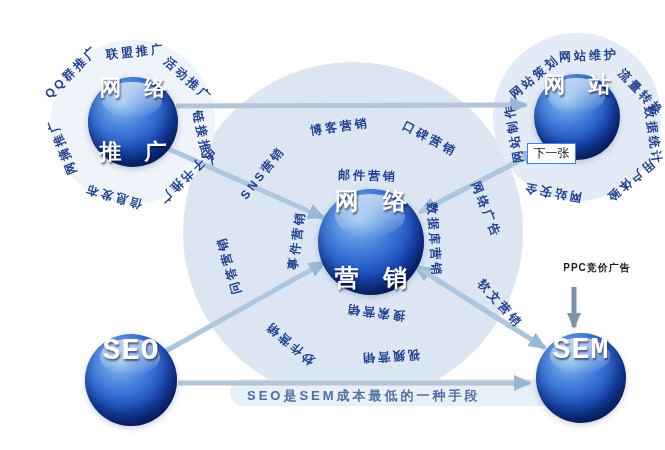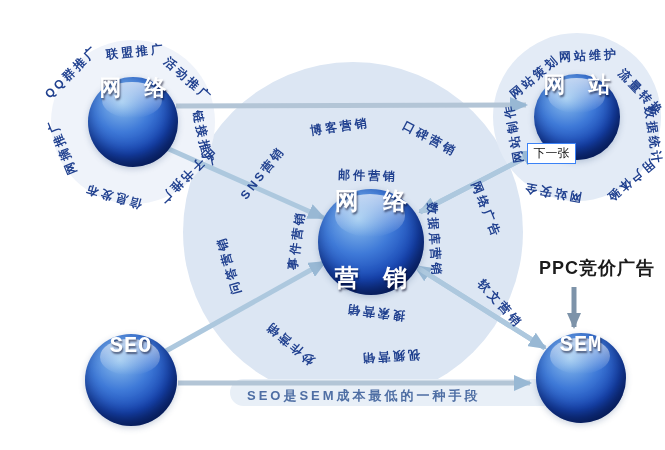--- a/index.html
+++ b/index.html
@@ -49,27 +49,27 @@
   .sphere::before{content:"";position:absolute;left:16%;top:5%;width:66%;height:40%;border-radius:50%;
           background:linear-gradient(rgba(255,255,255,.65),rgba(255,255,255,0));}
   #sphere-promotion{left:88px;top:77px;width:90px;height:90px;}
   #sphere-operation{left:534px;top:74px;width:86px;height:86px;}
   #sphere-center{left:318px;top:189px;width:106px;height:106px;}
   #sphere-seo{left:85px;top:334px;width:92px;height:92px;}
   #sphere-sem{left:536px;top:333px;width:90px;height:90px;}
   .node-line{position:relative;font-size:22px;line-height:1.2;word-spacing:10px;
              text-shadow:1px 2px 2px rgba(0,0,30,.55);white-space:pre;}
   #sphere-center .node-line{font-size:24px;}
-  .latin-label{position:relative;font-size:22px;letter-spacing:1px;
+  .latin-label{position:relative;font-size:30px;letter-spacing:1px;
                text-shadow:1px 2px 2px rgba(0,0,30,.55);}
   
   #next-box{position:absolute;left:527px;top:143px;width:47px;height:19px;background:#fff;
             border:1px solid #3b82f6;z-index:6;font-size:12px;color:#111;display:flex;
             align-items:center;justify-content:center;cursor:pointer;}
-  #ppc-label{position:absolute;left:597px;top:268px;transform:translate(-50%,-50%);font-size:18px;
+  #ppc-label{position:absolute;left:597px;top:268px;transform:translate(-50%,-50%);font-size:10px;
              font-weight:bold;color:#1b1b1b;letter-spacing:1px;z-index:5;white-space:nowrap;}
   #bottom-note{position:absolute;left:247px;top:387px;font-size:13px;color:#4e6ea4;
                letter-spacing:3px;z-index:5;white-space:nowrap;font-weight:bold;}
 </style>
 </head>
 <body>
 
 <div id="stage">
 
   <div class="disk" id="big-circle"></div>
@@ -121,20 +121,21 @@
   <span class="rl cr5">网络广告</span>
   <span class="rl cr6">数据库营销</span>
   <span class="rl cr7">问答营销</span>
   <span class="rl cr8">炒作营销</span>
   <span class="rl cr9">搜索营销</span>
   <span class="rl cr10">视频营销</span>
   <span class="rl cr11">软文营销</span>
 
   <div class="sphere" id="sphere-promotion">
     <span class="node-line">网 络</span>
+    <span class="node-line">推 广</span>
   </div>
   <div class="sphere" id="sphere-operation">
     <span class="node-line">网 站</span>
   </div>
   <div class="sphere" id="sphere-center">
     <span class="node-line">网 络</span>
     <span class="node-line">营 销</span>
   </div>
   <div class="sphere" id="sphere-seo">
     <span class="latin-label">SEO</span>

